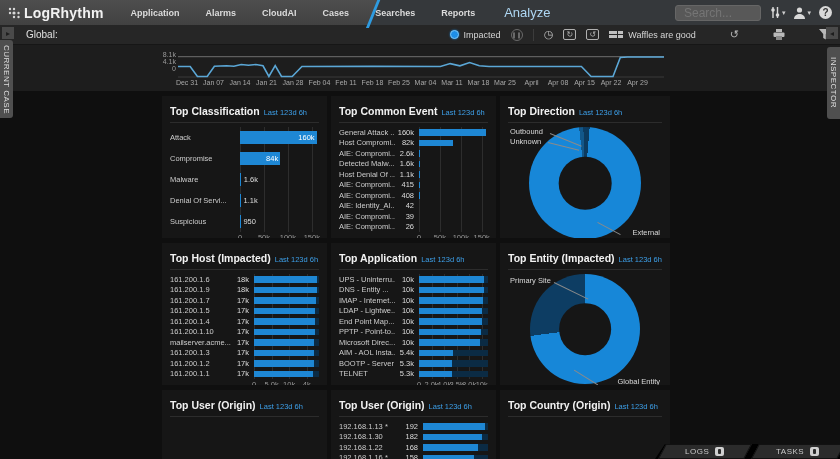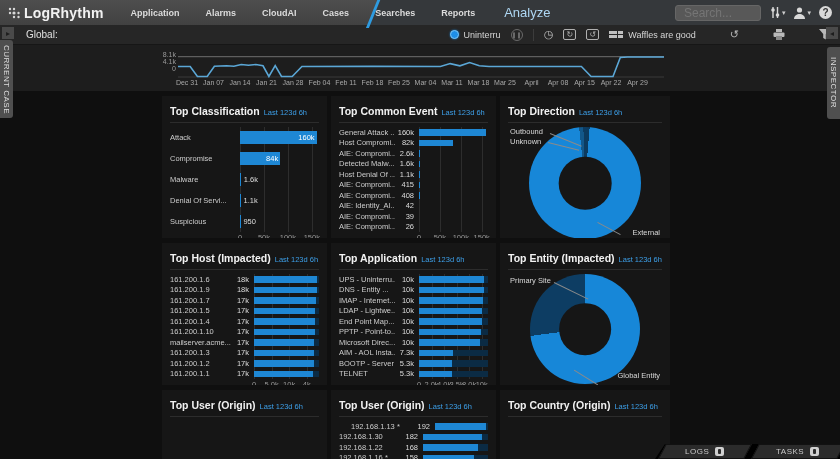--- a/index.html
+++ b/index.html
@@ -95,21 +95,21 @@
   .donut-wrap { position:relative; height:116px; }
   .donut { position:relative; border-radius:50%; margin:4px auto 0; cursor:pointer; }
   .donut-hole { position:absolute; left:50%; top:50%; width:47%; height:47%;
     transform:translate(-50%,-50%); border-radius:50%; background:#161616; }
   .donut-label { position:absolute; color:#d8d8d8; font-size:7.5px; white-space:nowrap; }
   .leader { position:absolute; height:1px; background:#8a8a8a; }
   .dl-outbound { left:2px; top:0px; }  .ld-outbound { left:42px; top:6px; width:34px; transform:rotate(22deg); transform-origin:left center; }
   .dl-unknown { left:2px; top:10px; } .ld-unknown { left:40px; top:15px; width:32px; transform:rotate(14deg); transform-origin:left center; }
   .dl-external { right:2px; bottom:6px; } .ld-external { right:40px; bottom:14px; width:26px; transform:rotate(28deg); }
   .dl-primary { left:2px; top:2px; }  .ld-primary { left:46px; top:8px; width:38px; transform:rotate(26deg); transform-origin:left center; }
-  .dl-global { right:2px; bottom:10px; } .ld-global { right:62px; bottom:12px; width:28px; transform:rotate(32deg); }
+  .dl-global { right:2px; bottom:4px; } .ld-global { right:62px; bottom:12px; width:28px; transform:rotate(32deg); }
 
   
   .bottom-bar { position:absolute; right:0; bottom:0; height:15px; width:185px; background:#000;
     display:flex; align-items:stretch; z-index:50; clip-path:polygon(10px 0,100% 0,100% 100%,0 100%); }
   .btab { flex:1; background:#2b2b2b; margin-left:7px; transform:skewX(-28deg);
     display:flex; align-items:center; justify-content:center; gap:6px; cursor:pointer; border:1px solid #111; }
   .btab-inner { transform:skewX(28deg); display:flex; align-items:center; gap:6px; }
   .btab-label { color:#c9c9c9; font-size:8px; letter-spacing:.5px; }
   .pin-box { width:9px; height:9px; background:#cfcfcf; border-radius:2px; display:flex;
     align-items:center; justify-content:center; }
@@ -168,21 +168,21 @@
     <span class="help-circle">?</span>
   </div>
 </div>
 
 <div class="events-bar">
   <span class="events-title">Global:</span>
   <div class="eb-spacer"></div>
   <div class="eb-group">
     <span class="status">
       <span class="status-dot"></span>
-      <span class="status-text">Uninterru</span>
+      <span class="status-text">Impacted</span>
     </span>
     <span class="pause-ico">❚❚</span>
     <span class="eb-divider"></span>
     <span class="gico">◷</span>
     <span class="boxico">↻</span>
     <span class="boxico">↺</span>
     <span class="waffle">
       <span class="waffle-ico">
           <i></i>
           <i></i>
@@ -556,21 +556,21 @@
           </div>
           <div class="bar-row" style="height: 10.5px;">
             <span class="bar-label" style="width: 56px;">Microsoft Direc...</span>
             <span class="bar-val" style="width: 24px;">10k</span>
             <div class="bar-track with-track">
               <div class="bar-fill" style="width: 89.0909%;"></div>
             </div>
           </div>
           <div class="bar-row" style="height: 10.5px;">
             <span class="bar-label" style="width: 56px;">AIM - AOL Insta...</span>
-            <span class="bar-val" style="width: 24px;">7.3k</span>
+            <span class="bar-val" style="width: 24px;">5.4k</span>
             <div class="bar-track with-track">
               <div class="bar-fill" style="width: 49.0909%;"></div>
             </div>
           </div>
           <div class="bar-row" style="height: 10.5px;">
             <span class="bar-label" style="width: 56px;">BOOTP - Server</span>
             <span class="bar-val" style="width: 24px;">5.3k</span>
             <div class="bar-track with-track">
               <div class="bar-fill" style="width: 48.1818%;"></div>
             </div>
@@ -610,21 +610,21 @@
   <div class="panel">
     <div class="panel-title-row"><span class="panel-title">Top User (Origin)</span><span class="panel-sub">Last 123d 6h</span></div>
     <div class="chart-body">
         <div class="bar-rows" style="height: 105px;"></div>
       </div>
   </div>
   <div class="panel">
     <div class="panel-title-row"><span class="panel-title">Top User (Origin)</span><span class="panel-sub">Last 123d 6h</span></div>
     <div class="chart-body">
         <div class="bar-rows" style="height: 105px;">
-          <div class="bar-row" style="height: 10.5px; margin-left: 12px;">
+          <div class="bar-row" style="height: 10.5px;">
             <span class="bar-label" style="width: 62px;">192.168.1.13 *</span>
             <span class="bar-val" style="width: 22px;">192</span>
             <div class="bar-track with-track">
               <div class="bar-fill" style="width: 96%;"></div>
             </div>
           </div>
           <div class="bar-row" style="height: 10.5px;">
             <span class="bar-label" style="width: 62px;">192.168.1.30</span>
             <span class="bar-val" style="width: 22px;">182</span>
             <div class="bar-track with-track">

